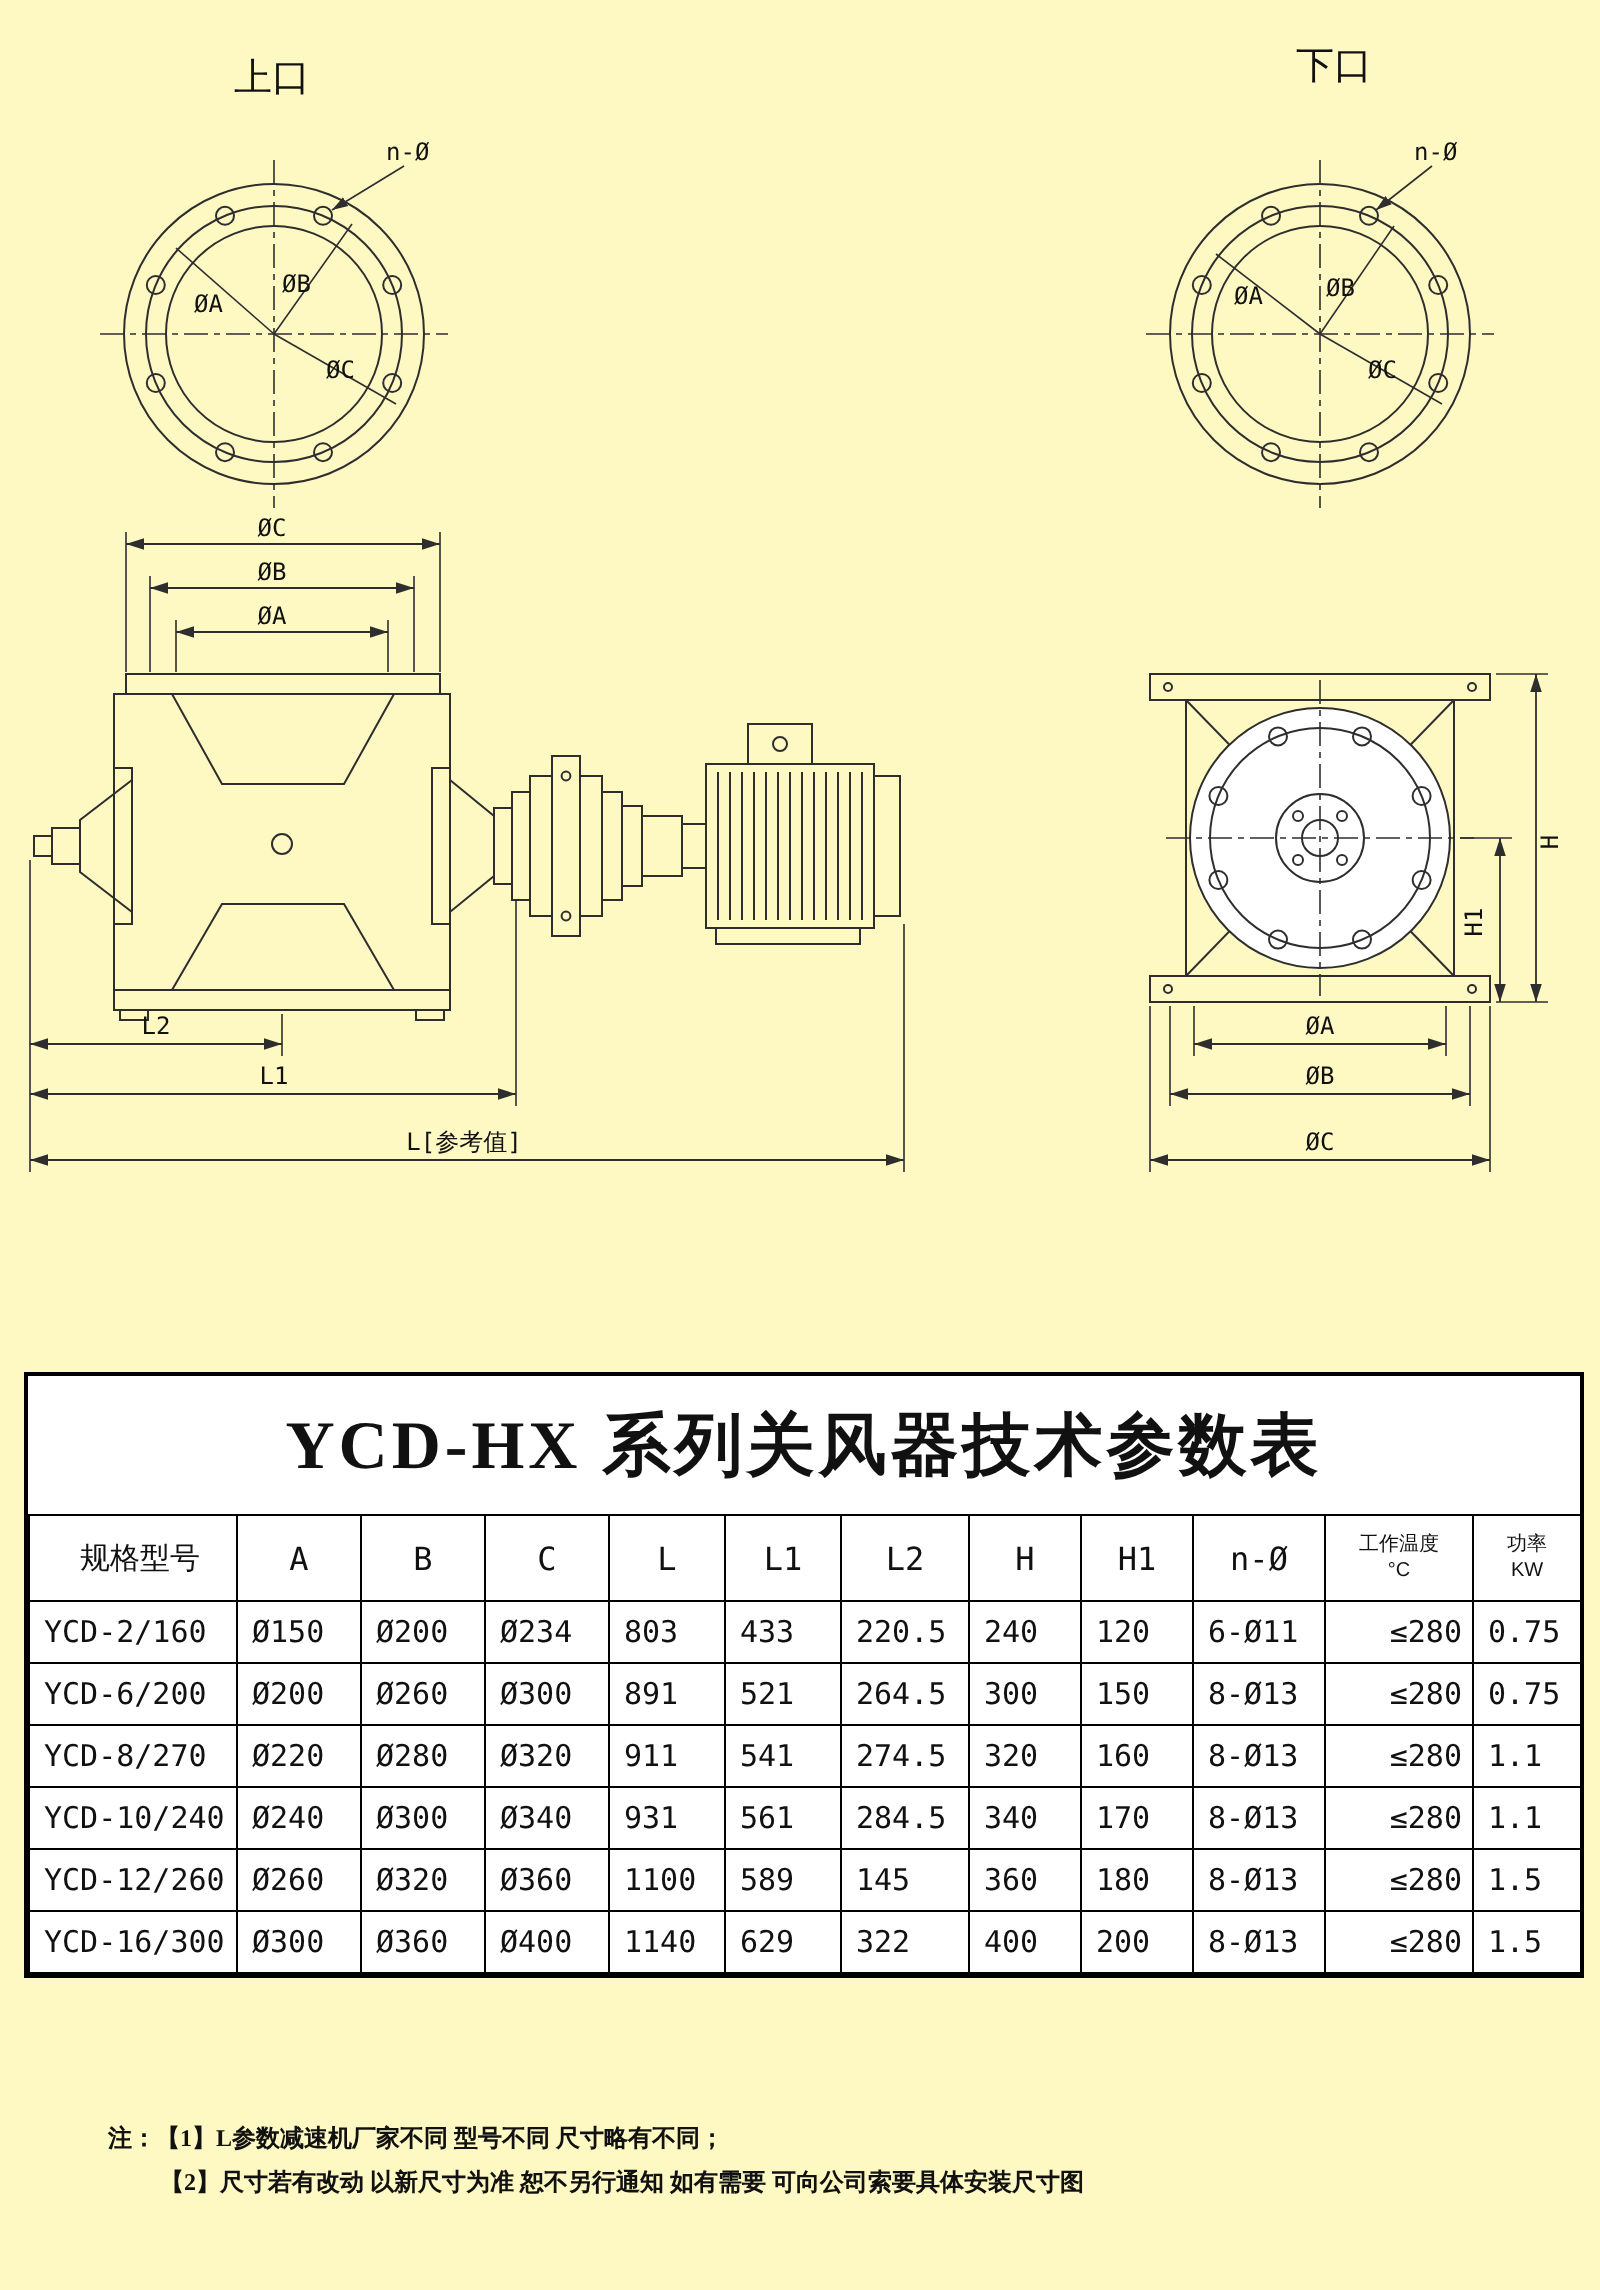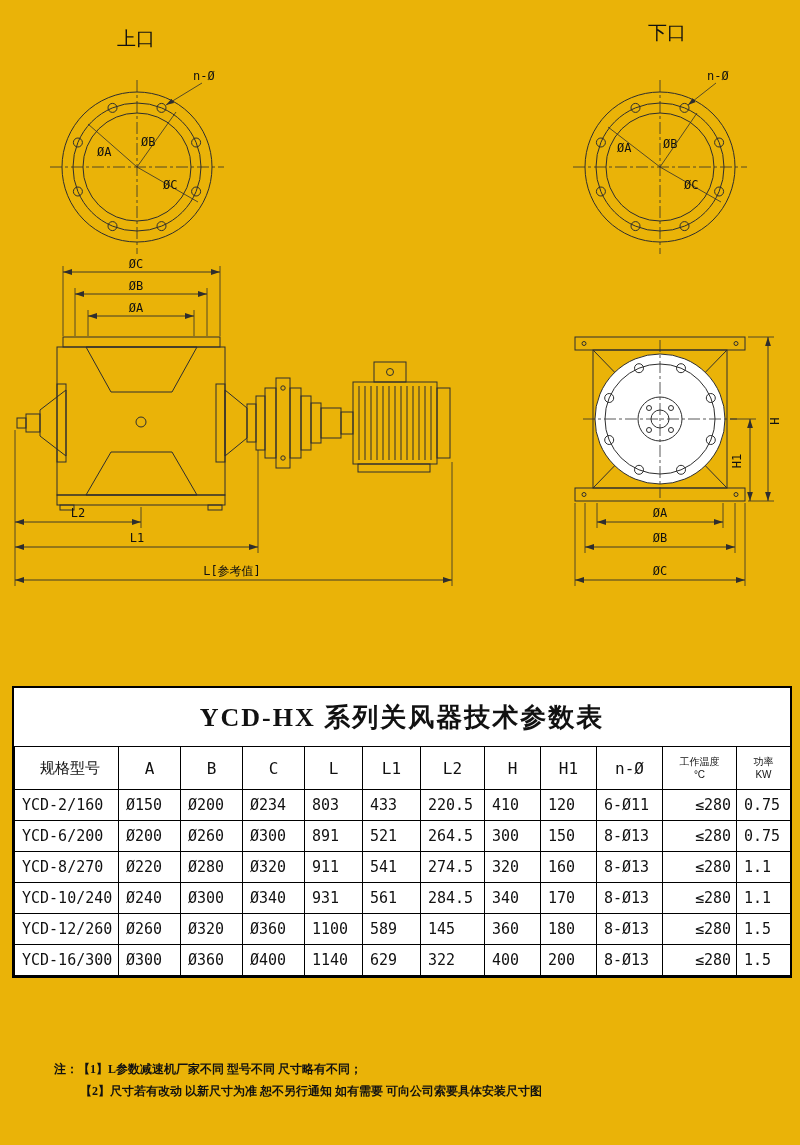--- a/index.html
+++ b/index.html
@@ -1,30 +1,30 @@
 <!DOCTYPE html>
 <html><head>
 <meta charset="utf-8">
 <style>
   html,body{margin:0;padding:0;}
   body{width:800px;height:1145px;background:#fff;color:#111;font-family:"Liberation Sans",sans-serif;}
-  #sheet{position:relative;width:800px;height:1145px;background:#eab308;overflow:hidden;}
+  #sheet{position:relative;width:800px;height:1145px;background:#fef9c3;overflow:hidden;}
   #drawing{position:absolute;top:0;left:0;}
 
   .ln{fill:none;stroke:#2e2e2e;stroke-width:1;}
   .fillw{fill:#fff;stroke:#2e2e2e;stroke-width:1;}
   .cl{fill:none;stroke:#2e2e2e;stroke-width:.8;stroke-dasharray:12 3 3 3;}
   .ext{stroke:#2e2e2e;stroke-width:.8;}
   .dim{fill:none;stroke:#2e2e2e;stroke-width:.9;}
   .dimtxt{font-family:"DejaVu Sans Mono",monospace;font-size:12px;fill:#111;}
   .mid{text-anchor:middle;}
   .viewlabel{font-family:"Liberation Sans",sans-serif;font-size:19px;fill:#111;}
 
   #paramtable{position:absolute;left:12px;top:686px;width:776px;border:2px solid #000;background:#fff;}
-  #paramtable .title{text-align:center;font-family:"Liberation Serif",serif;font-size:26px;font-weight:600;letter-spacing:2px;padding:12px 0 11px;}
+  #paramtable .title{text-align:center;font-family:"Liberation Serif",serif;font-size:34px;font-weight:600;letter-spacing:2px;padding:12px 0 11px;}
   #paramtable table{width:100%;border-collapse:collapse;table-layout:fixed;}
   #paramtable th,#paramtable td{border:1px solid #000;white-space:nowrap;overflow:hidden;}
   #paramtable th{height:40px;font-family:"DejaVu Sans Mono",monospace;font-size:16px;font-weight:normal;text-align:center;}
   #paramtable th.h-model{font-family:"Liberation Sans",sans-serif;font-size:15px;text-align:center;padding-left:8px;}
   #paramtable th.h-small span{display:block;font-family:"Liberation Sans",sans-serif;font-size:10px;line-height:1.3;}
   #paramtable td{height:28px;font-family:"DejaVu Sans Mono",monospace;font-size:15px;text-align:left;padding-left:7px;}
   #paramtable td.c-temp{text-align:right;padding-right:5px;}
 
   #notes{position:absolute;left:54px;top:1058px;font-size:12px;font-weight:bold;line-height:1.85;font-family:Liberation Serif, serif;}
   #notes .l2{padding-left:26px;text-align:center;}
@@ -248,21 +248,21 @@
     </thead>
     <tbody>
       <tr>
         <td>YCD-2/160</td>
         <td>Ø150</td>
         <td>Ø200</td>
         <td>Ø234</td>
         <td>803</td>
         <td>433</td>
         <td>220.5</td>
-        <td>410</td>
+        <td>240</td>
         <td>120</td>
         <td>6-Ø11</td>
         <td class="c-temp">≤280</td>
         <td>0.75</td>
       </tr>
       <tr>
         <td>YCD-6/200</td>
         <td>Ø200</td>
         <td>Ø260</td>
         <td>Ø300</td>

